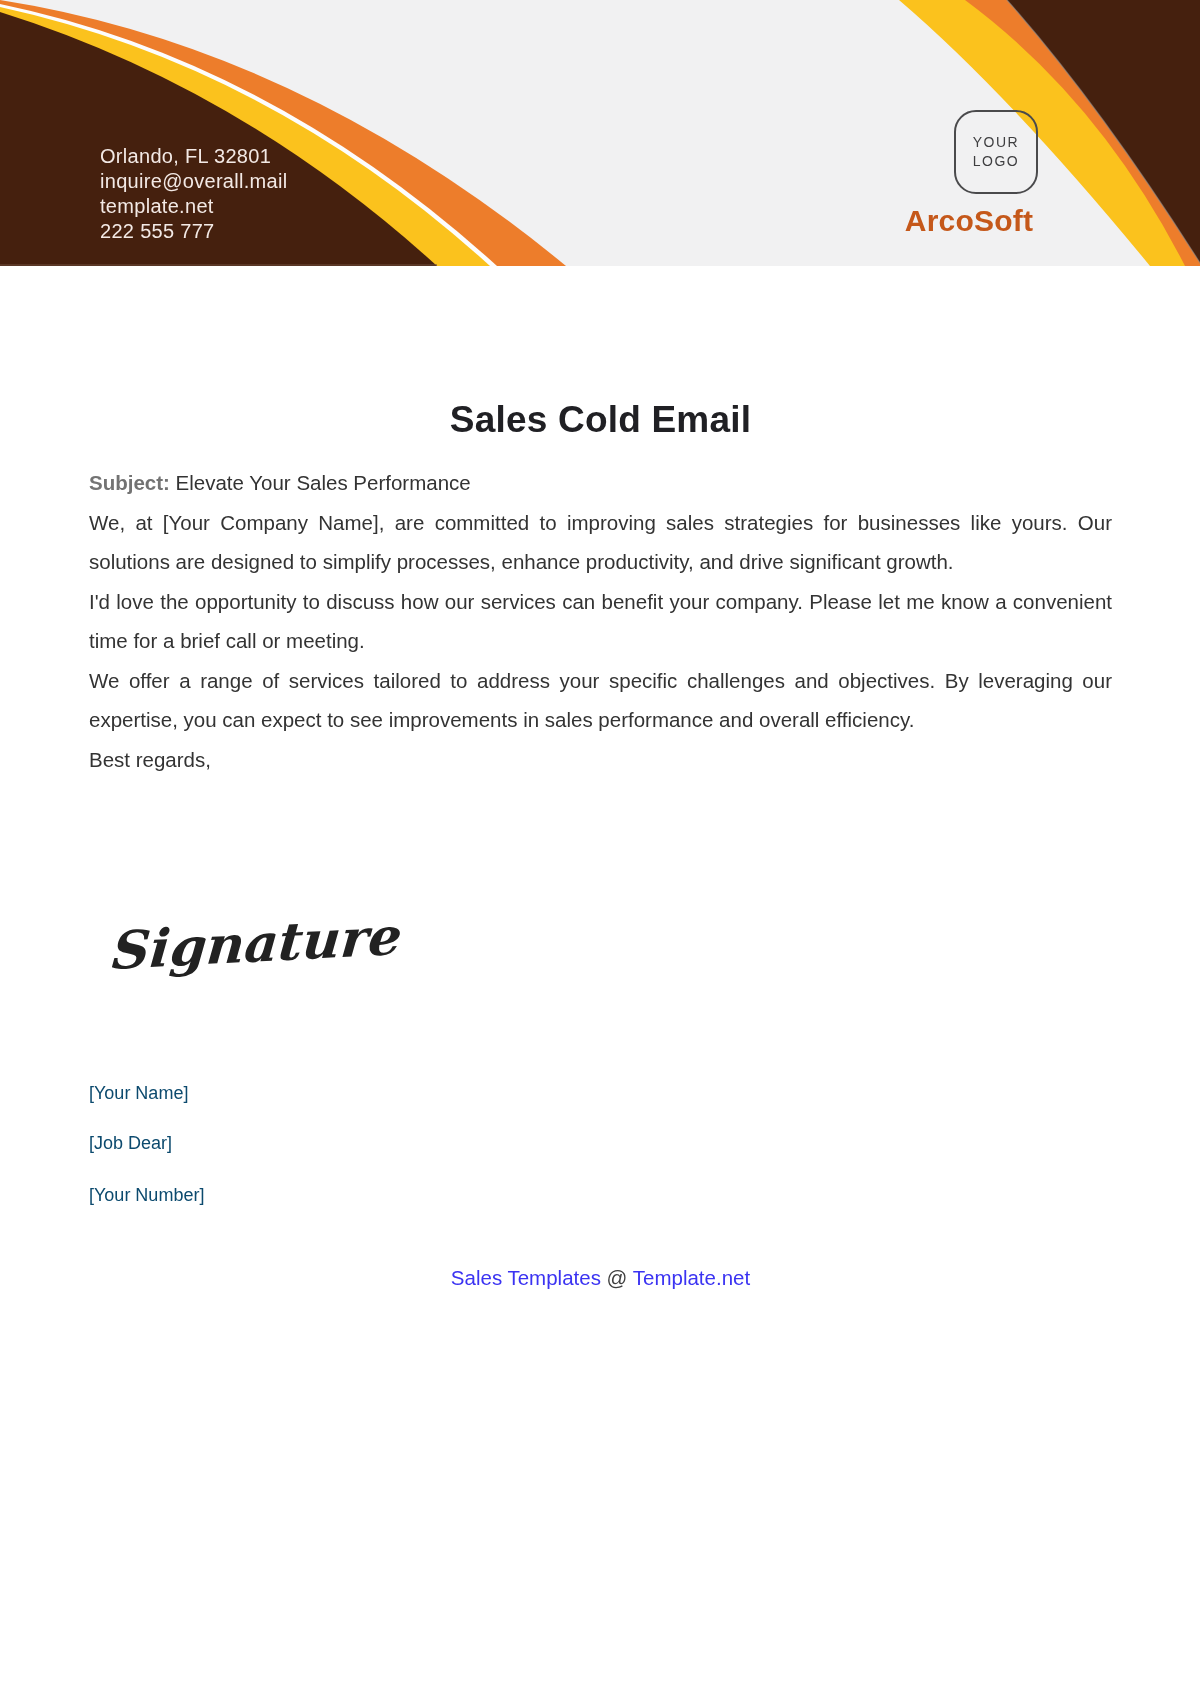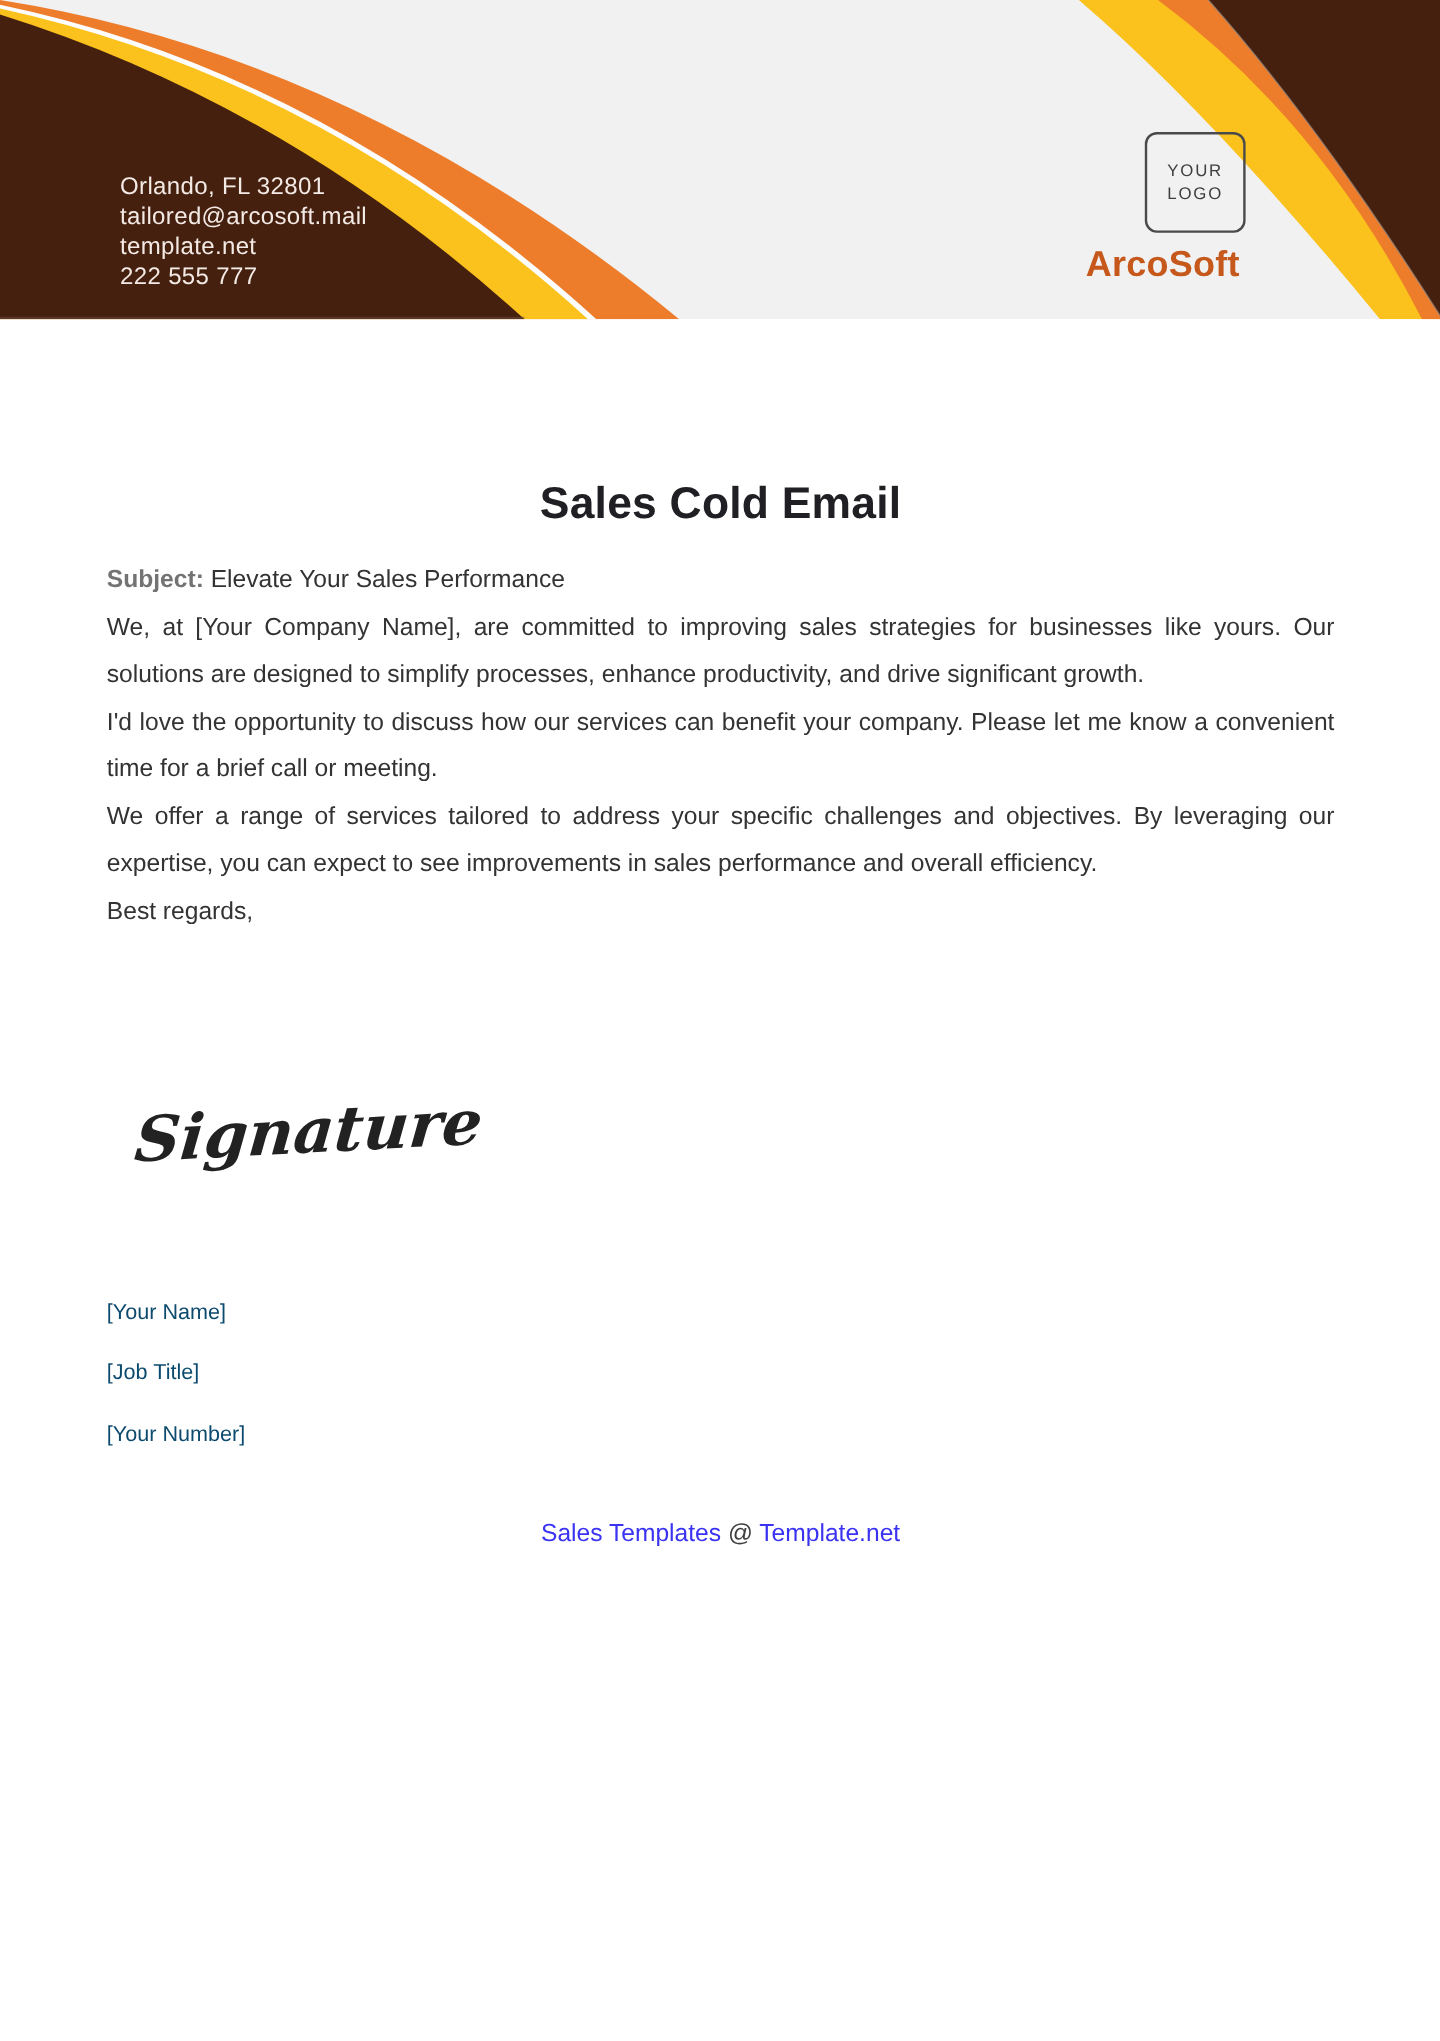--- a/index.html
+++ b/index.html
@@ -9,21 +9,21 @@
   }
   
   .header{position:absolute;left:0;top:0;width:1200px;height:266px;}
   .header svg{display:block;}
   .contact{
     position:absolute;left:100px;top:144px;
     color:#F3E9E5;font-size:20px;line-height:25px;letter-spacing:.3px;
   }
   .logo-box{
     position:absolute;left:954px;top:110px;width:84px;height:84px;
-    border:2.5px solid #4A4A4C;border-radius:10px;box-sizing:border-box;
+    border:2.5px solid #4A4A4C;border-radius:22px;box-sizing:border-box;
     display:flex;flex-direction:column;align-items:center;justify-content:center;
     color:#3E3E40;font-size:14px;line-height:19px;letter-spacing:1.5px;font-weight:500;
   }
   .brand{
     position:absolute;left:869px;top:204px;width:200px;text-align:center;
     color:#C5581A;font-size:30px;font-weight:700;letter-spacing:.2px;
   }
   
   .title{
     position:absolute;left:89px;top:399px;width:1023px;text-align:center;
@@ -68,21 +68,21 @@
       <rect x="0" y="264" width="437" height="2" fill="#6B4A3A" opacity="0.55"></rect>
 
       <path d="M899,0 Q1010,95 1150,266 L1200,266 L1200,0 Z" fill="#FBC21D"></path>
       <path d="M965,0 Q1100,100 1185,266 L1200,266 L1200,0 Z" fill="#ED7D2B"></path>
       <path d="M1007,0 Q1100,105 1202,266 L1200,266 L1200,0 Z" fill="#45200E"></path>
       <path d="M1007,0 Q1100,105 1202,266" fill="none" stroke="#8D8D8D" stroke-width="1.2" opacity="0.6"></path>
     </svg>
 
     <div class="contact">
       <div>Orlando, FL 32801</div>
-      <div>tailored@arcosoft.mail</div>
+      <div>inquire@overall.mail</div>
       <div>template.net</div>
       <div>222 555 777</div>
     </div>
 
     <div class="logo-box">
       <span>YOUR</span>
       <span>LOGO</span>
     </div>
 
     <div class="brand">ArcoSoft</div>
@@ -94,20 +94,20 @@
     <p><span class="subject-label">Subject:</span><span> Elevate Your Sales Performance</span></p>
     <p class="para">We, at [Your Company Name], are committed to improving sales strategies for businesses like yours. Our solutions are designed to simplify processes, enhance productivity, and drive significant growth.</p>
     <p class="para">I'd love the opportunity to discuss how our services can benefit your company. Please let me know a convenient time for a brief call or meeting.</p>
     <p class="para">We offer a range of services tailored to address your specific challenges and objectives. By leveraging our expertise, you can expect to see improvements in sales performance and overall efficiency.</p>
     <p>Best regards,</p>
   </div>
 
   <div class="signature">Signature</div>
 
   <div class="sig-block sender-name">[Your Name]</div>
-  <div class="sig-block job-title">[Job Title]</div>
+  <div class="sig-block job-title">[Job Dear]</div>
   <div class="sig-block phone-number">[Your Number]</div>
 
   <div class="footer">
     <a href="#">Sales Templates</a><span> @ </span><a href="#">Template.net</a>
   </div>
 
 </div>
 
 </body></html>

